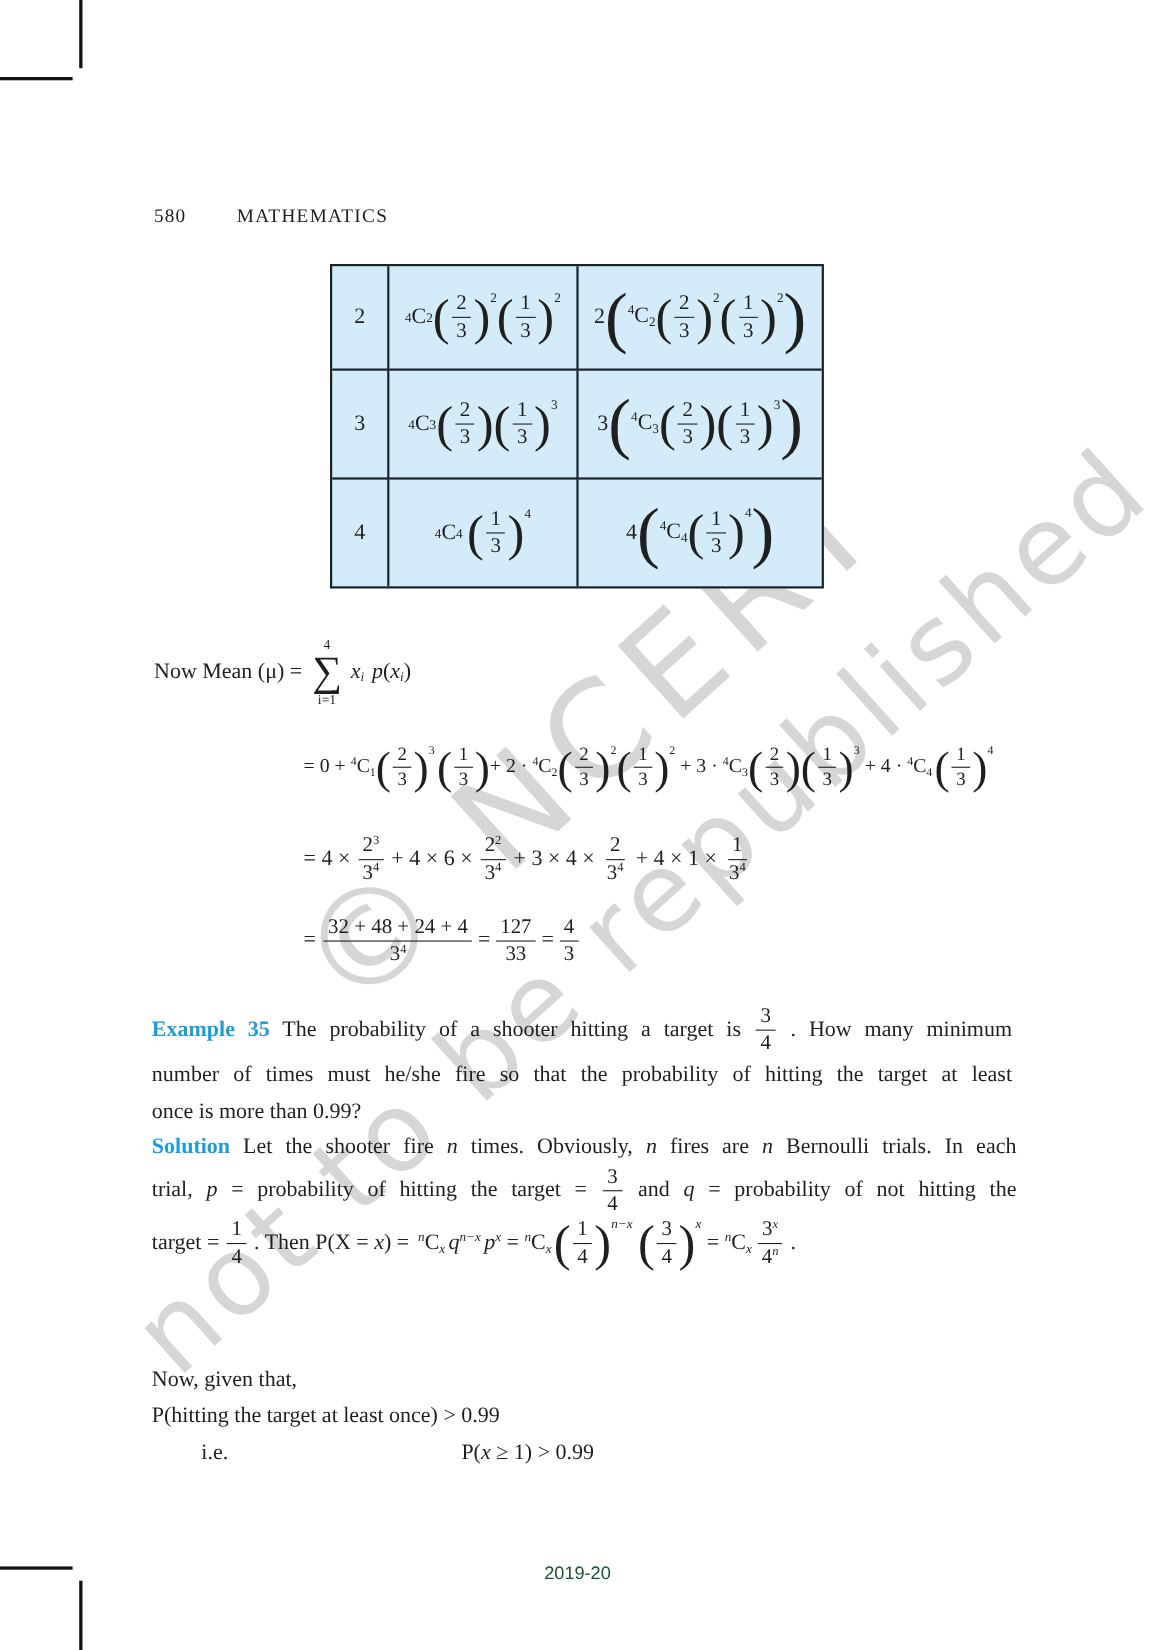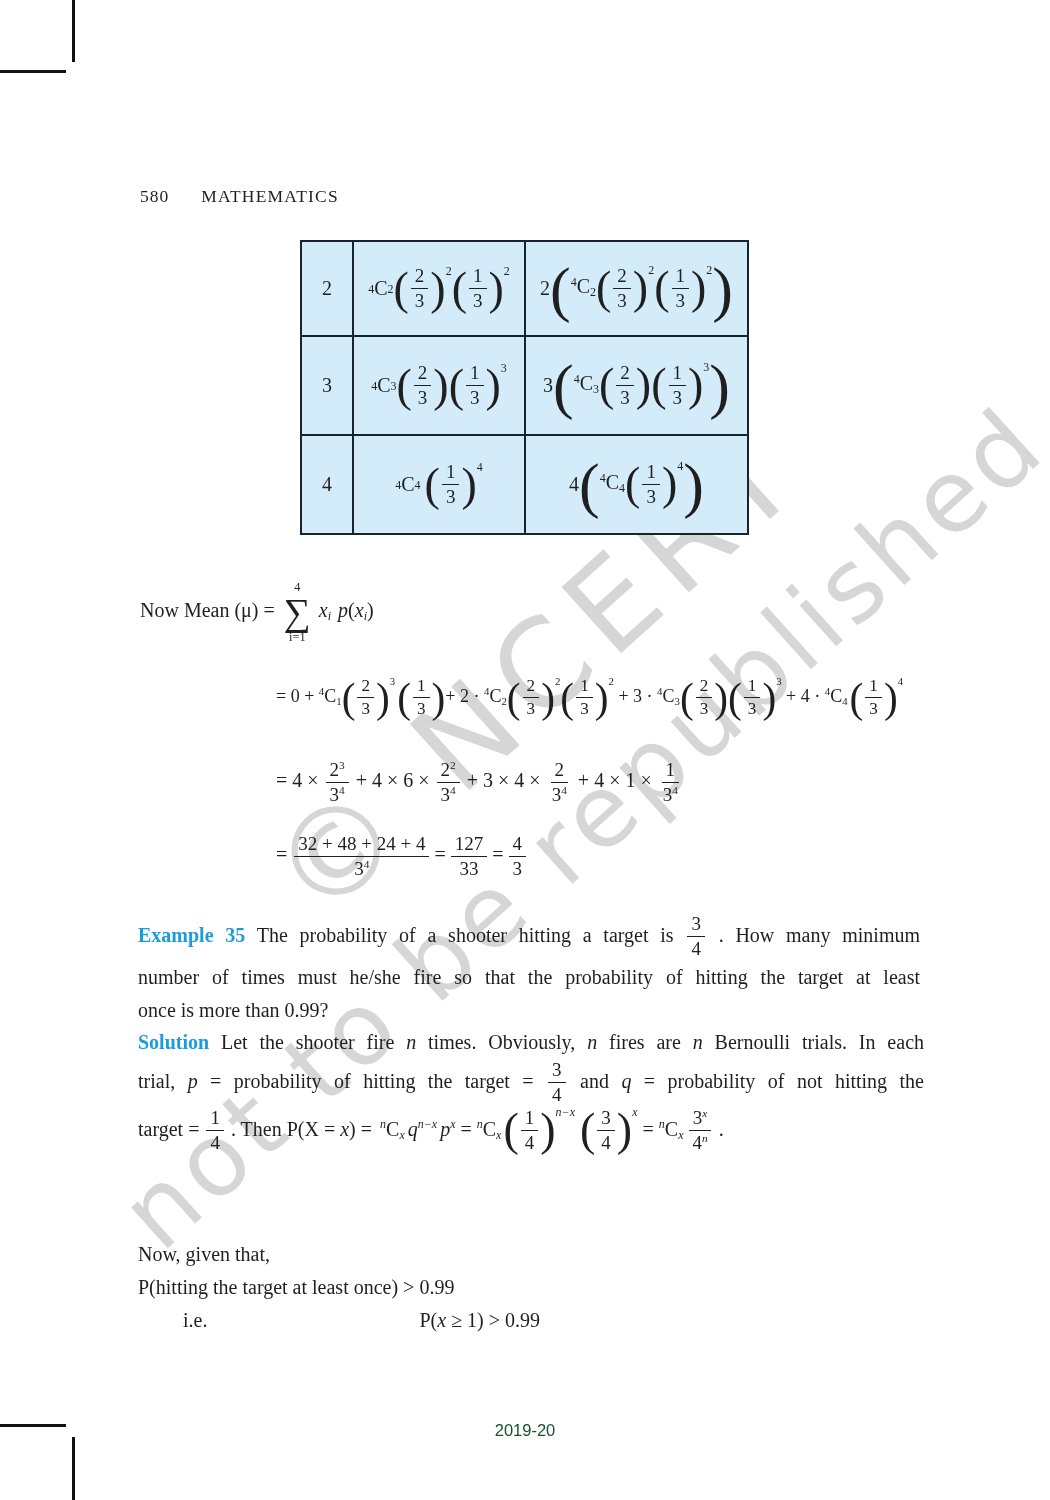--- a/index.html
+++ b/index.html
@@ -16,21 +16,21 @@
 
   
   .cm{position:absolute;background:#121212;}
   .cm-tl-v{left:72px;top:0;width:3px;height:62px;}
   .cm-tl-h{left:0;top:70px;width:66px;height:3px;}
   .cm-bl-h{left:0;top:1424px;width:66px;height:3px;}
   .cm-bl-v{left:72px;top:1437px;width:3px;height:63px;}
 
   .header{position:absolute;left:140px;top:186px;font-size:17.5px;z-index:2;}
   .pagenum{letter-spacing:1px;}
-  .runhead{margin-left:32px;letter-spacing:1.2px;}
+  .runhead{margin-left:46px;letter-spacing:1.2px;}
 
   
   .ptable{position:absolute;left:300px;top:240px;z-index:2;
           border:2.5px solid #17242c;background:#d4ecfa;
           display:grid;grid-template-columns:52px 172px 221px;
           grid-template-rows:95px 99px 97px;}
   .cell{border-right:2.5px solid #17242c;border-bottom:2.5px solid #17242c;
         display:flex;align-items:center;justify-content:center;
         font-size:20px;white-space:nowrap;}
   .cell:nth-child(3n){border-right:none;}

